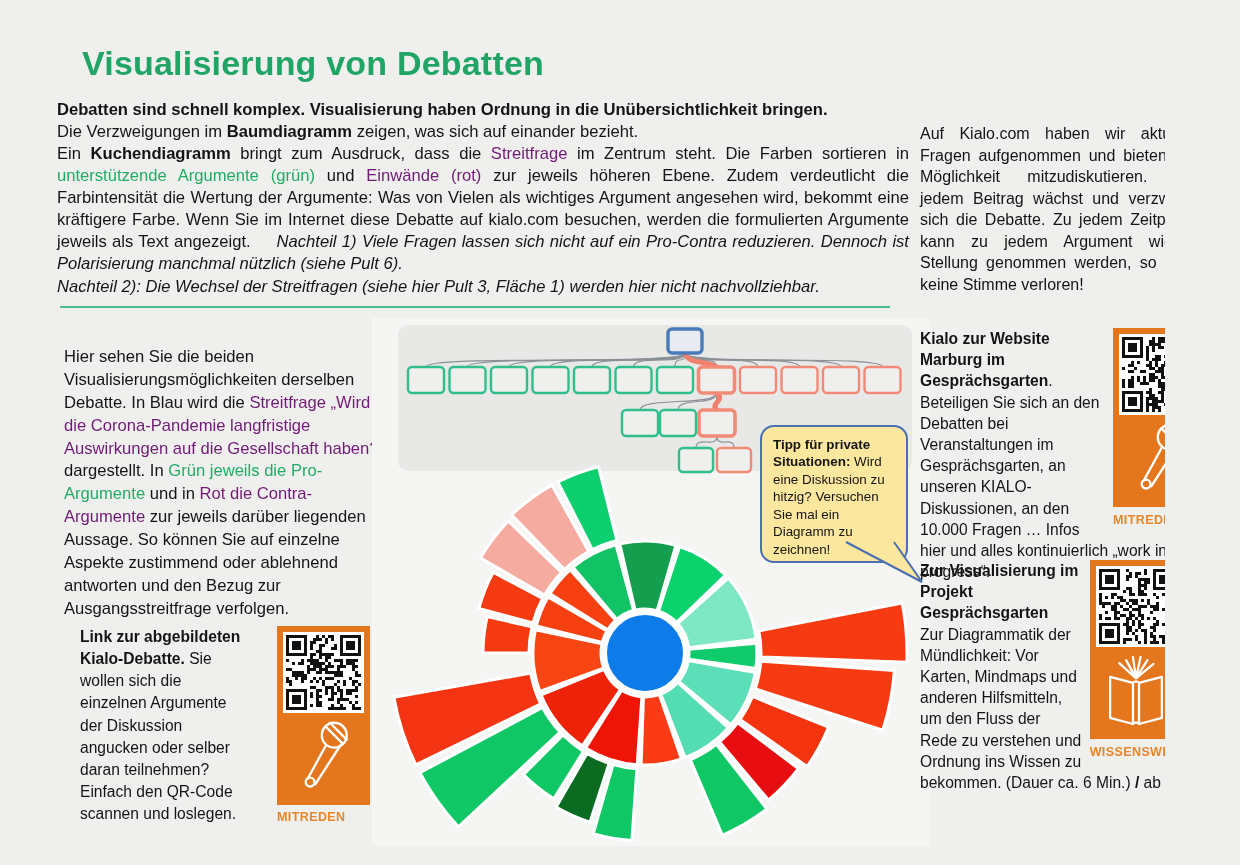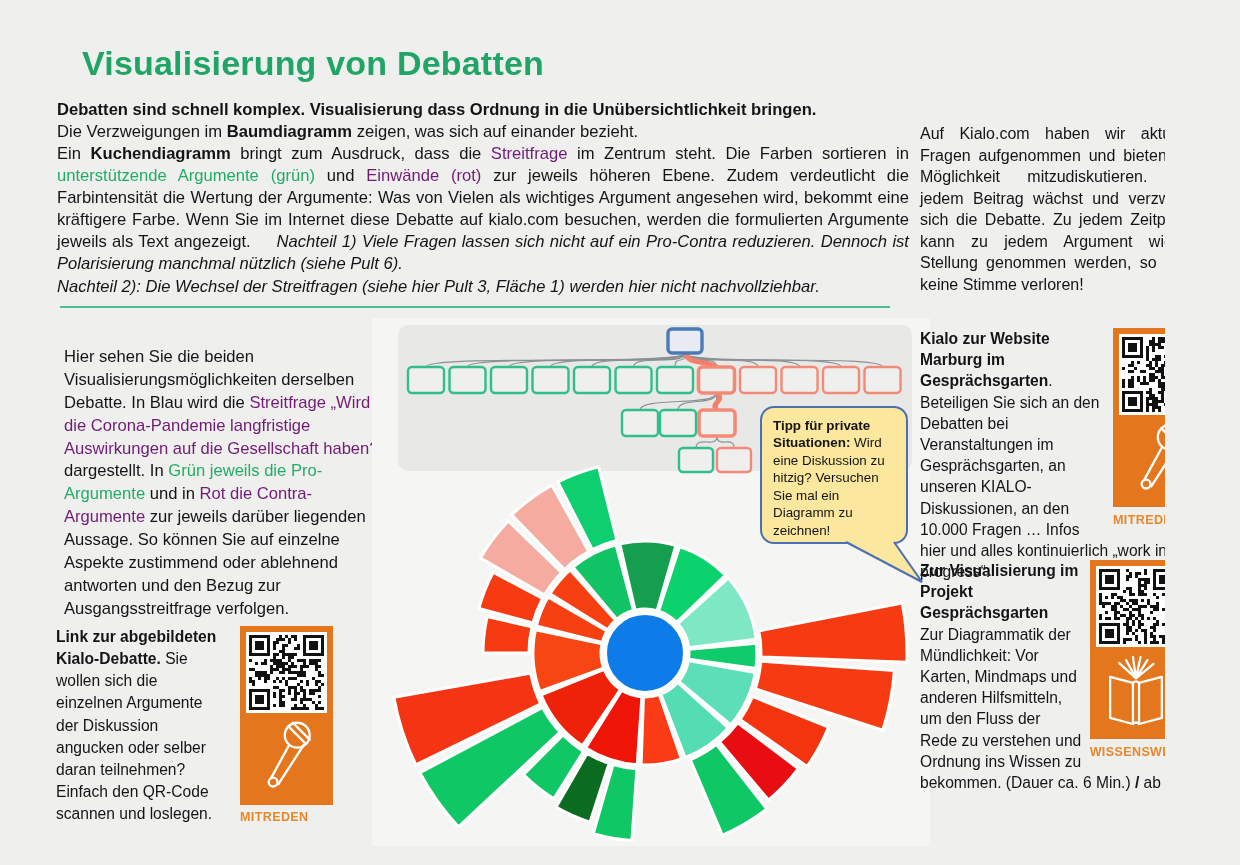--- a/index.html
+++ b/index.html
@@ -8,45 +8,45 @@
   .title{position:absolute;left:82px;top:44px;margin:0;font-size:34px;font-weight:bold;color:#21a566;letter-spacing:.2px;}
   .intro{position:absolute;left:57px;top:99px;width:852px;font-size:16.6px;line-height:1.33;text-align:justify;}
   .b{font-weight:bold;}
   .i{font-style:italic;}
   .blue{color:#701a75;}
   .green{color:#21ac64;margin-top:39px;}
   .red{color:#701a75;}
   .gap{margin-left:26px;}
   .rule{position:absolute;left:60px;top:306px;width:830px;border:none;border-top:2px solid #4cbd8c;margin:0;}
   .left-desc{position:absolute;left:64px;top:346px;width:326px;font-size:16.6px;line-height:1.38;}
-  .kialo{position:absolute;left:56px;top:626px;width:292px;display:flex;gap:12px;}
+  .kialo{position:absolute;left:80px;top:626px;width:292px;display:flex;gap:25px;}
   .kialo-text{width:172px;font-size:15.6px;line-height:1.42;}
   .qr-card{background:#e4771e;padding:6px 6px 8px 6px;display:flex;flex-direction:column;align-items:center;box-sizing:border-box;}
   .qr-wrap{display:flex;flex-direction:column;align-items:flex-start;}
   .qr-box{background:#fff;padding:3px;line-height:0;}
   .icon-area{height:84px;display:flex;align-items:center;justify-content:center;}
   .caption{margin-top:5px;font-size:12.5px;font-weight:bold;color:#e8872a;letter-spacing:.4px;text-align:center;}
   .figure-svg{position:absolute;left:372px;top:318px;}
-  .bubble{position:absolute;left:760px;top:406px;width:148px;height:138px;background:#fbe79e;border:2px solid #4a6fb3;border-radius:14px;box-sizing:border-box;padding:9px 11px;font-size:13.4px;line-height:1.3;z-index:5;}
+  .bubble{position:absolute;left:760px;top:425px;width:148px;height:138px;background:#fbe79e;border:2px solid #4a6fb3;border-radius:14px;box-sizing:border-box;padding:9px 11px;font-size:13.4px;line-height:1.3;z-index:5;}
   .bubble-tail{position:absolute;left:842px;top:541px;z-index:6;}
   .rcol-block{position:absolute;font-size:16px;line-height:1.34;}
   .r1{left:920px;top:102px;width:276px;text-align:justify;}
   .r2{left:920px;top:328px;width:286px;font-size:15.6px;line-height:1.36;}
   .r3{left:920px;top:560px;width:286px;font-size:15.6px;line-height:1.36;}
   .float-card{float:right;margin-left:8px;margin-bottom:2px;}
 </style>
 </head>
 <body>
 
 <div class="page">
 
   <h1 class="title">Visualisierung von Debatten</h1>
 
   <div class="intro">
-    <span class="b">Debatten sind schnell komplex. Visualisierung dass Ordnung in die Unübersichtlichkeit bringen.</span><br>
+    <span class="b">Debatten sind schnell komplex. Visualisierung haben Ordnung in die Unübersichtlichkeit bringen.</span><br>
     <span>Die Verzweigungen im </span><span class="b">Baumdiagramm</span><span> zeigen, was sich auf einander bezieht.</span><br>
     <span>Ein </span><span class="b">Kuchendiagramm</span><span> bringt zum Ausdruck, dass die </span><span class="blue">Streitfrage</span><span> im Zentrum steht. Die Farben sortieren in </span><span class="green">unterstützende Argumente (grün)</span><span> und </span><span class="red">Einwände (rot)</span><span> zur jeweils höheren Ebene. Zudem verdeutlicht die Farbintensität die Wertung der Argumente: Was von Vielen als wichtiges Argument angesehen wird, bekommt eine kräftigere Farbe. Wenn Sie im Internet diese Debatte auf kialo.com besuchen, werden die formulierten Argumente jeweils als Text angezeigt.</span><span class="i gap">Nachteil 1) Viele Fragen lassen sich nicht auf ein Pro-Contra reduzieren. Dennoch ist Polarisierung manchmal nützlich (siehe Pult 6).</span><br>
     <span class="i">Nachteil 2): Die Wechsel der Streitfragen (siehe hier Pult 3, Fläche 1) werden hier nicht nachvollziehbar.</span>
   </div>
 
   <hr class="rule">
 
   <div class="left-desc">
     <span>Hier sehen Sie die beiden Visualisierungsmöglichkeiten derselben Debatte. In Blau wird die </span><span class="blue">Streitfrage „Wird die Corona-Pandemie langfristige Auswirkungen auf die Gesellschaft haben?“</span><span> dargestellt. In </span><span class="green">Grün jeweils die Pro-Argumente</span><span> und in </span><span class="red">Rot die Contra-Argumente</span><span> zur jeweils darüber liegenden Aussage. So können Sie auf einzelne Aspekte zustimmend oder ablehnend antworten und den Bezug zur Ausgangsstreitfrage verfolgen.</span>
   </div>

